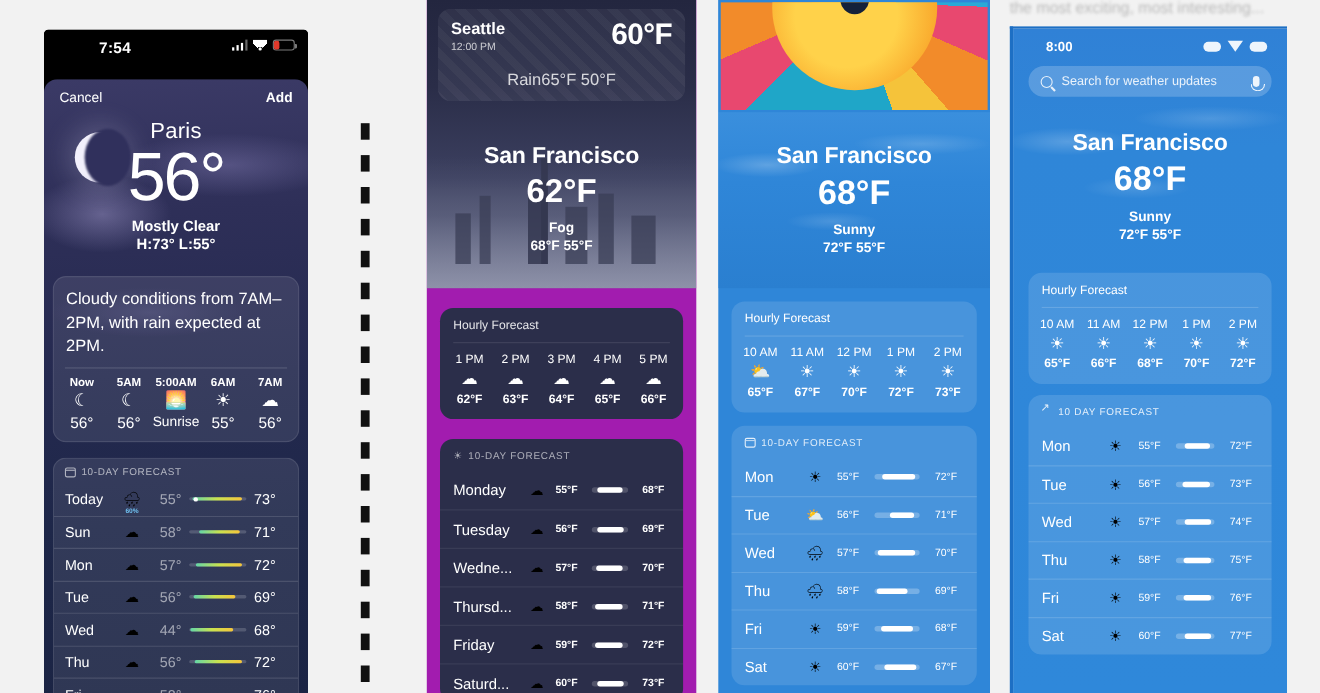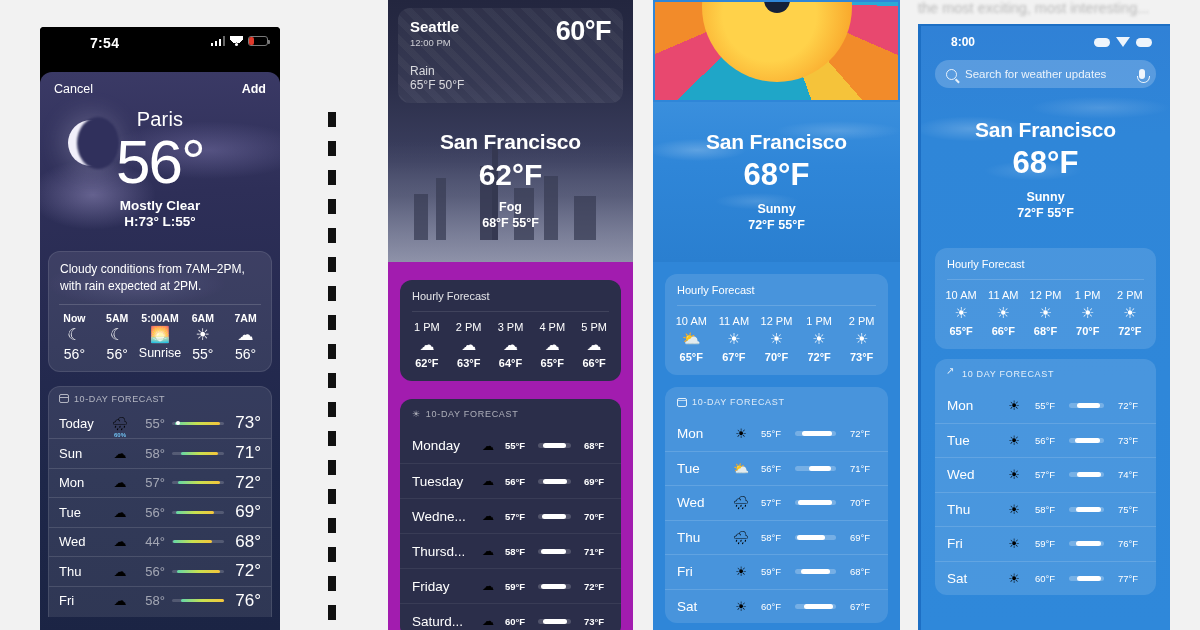--- a/index.html
+++ b/index.html
@@ -63,21 +63,21 @@
   .moon::after { content:""; position:absolute; right:-5px; top:-3px; width:42px; height:52px;
     border-radius:50%; background: #30305c; filter: blur(1px); }
   .p1-hero { text-align: center; color: #fff; margin-top: 12px; position: relative; z-index: 2; }
   .p1-city { font-size: 20px; font-weight: 400; letter-spacing: .2px; }
   .p1-temp { font-size: 62px; font-weight: 200; line-height: .95; margin-top: 2px; letter-spacing: -2px; }
   .p1-cond { font-size: 13.5px; font-weight: 600; margin-top: 6px; }
   .p1-hl { font-size: 13.5px; font-weight: 600; margin-top: 1px; }
 
   .p1-box { margin: 22px 8px 0; background: rgba(255,255,255,.09); border-radius: 12px;
     border: 1px solid rgba(255,255,255,.10); }
-  .p1-summary { padding: 9px 11px 8px; color: #fff; font-size: 12px; line-height: 1.45; }
+  .p1-summary { padding: 9px 11px 8px; color: #fff; font-size: 15px; line-height: 1.45; }
   .p1-sep { height: 1px; background: rgba(255,255,255,.16); margin: 0 10px; }
   .p1-hours { display: flex; justify-content: space-around; padding: 7px 4px 9px; }
   .p1-hour { text-align: center; color: #fff; flex: 1; }
   .p1-hour .hr { font-size: 10.5px; font-weight: 700; }
   .p1-hour .ic { font-size: 16px; line-height: 22px; height: 22px; }
   .p1-hour .tp { font-size: 14px; font-weight: 400; }
   .p1-hour .tp.sunrise { font-size: 12.5px; }
 
   .p1-ten { margin: 14px 8px 0; background: rgba(255,255,255,.09); border-radius: 12px 12px 0 0;
     border: 1px solid rgba(255,255,255,.10); border-bottom: none; padding-bottom: 2px; }
@@ -89,21 +89,21 @@
     border-top: 1px solid rgba(255,255,255,.13); }
   .p1-row:first-of-type { border-top: none; }
   .p1-row .day { color: #fff; font-size: 13px; width: 46px; font-weight: 400; }
   .p1-row .ico { width: 30px; text-align: center; font-size: 13px; position: relative; }
   .p1-row .ico .pc { position: absolute; left: 0; right: 0; bottom: -7px; font-size: 6px; color: #6fc0f0; font-weight: 700; }
   .p1-row .lo { color: rgba(255,255,255,.55); font-size: 13px; width: 30px; text-align: right; }
   .p1-row .bar { flex: 1; height: 3px; margin: 0 7px; background: rgba(255,255,255,.17); border-radius: 2px; position: relative; }
   .p1-row .bar i { position: absolute; height: 100%; border-radius: 2px;
     background: linear-gradient(90deg, #63d6a8, #c9e24f, #f5c53b); }
   .p1-row .bar .dot { position: absolute; width: 4px; height: 4px; border-radius: 50%; background: #fff; top: -0.5px; }
-  .p1-row .hi { color: #fff; font-size: 17px; width: 30px; text-align: right; font-weight: 400; }
+  .p1-row .hi { color: #fff; font-size: 13px; width: 30px; font-weight: 400; }
 
   
   #dashes { position: absolute; left: 328px; top: 112px; width: 8px; height: 512px; }
   #dashes i { display: block; width: 8px; height: 15px; background: #111; margin-bottom: 14px; }
 
   
   #panel2 { left: 388px; top: 0; width: 245px; height: 630px; background: #a21caf; }
   #p2-hero { position: relative; height: 262px; overflow: hidden;
     background:
       linear-gradient(180deg, #23263f 0%, #2a2d48 30%, #3c4060 62%, #5f6483 82%, #7d819c 100%);
@@ -118,21 +118,21 @@
     padding: 10px 12px 11px;
     background-color: rgba(255,255,255,.055);
     background-image:
       repeating-linear-gradient(45deg, rgba(255,255,255,.035) 0 7px, transparent 7px 14px);
     color: #fff;
   }
   .p2-widget .r1 { display: flex; justify-content: space-between; align-items: flex-start; }
   .p2-widget .city { font-size: 15px; font-weight: bold; }
   .p2-widget .time { font-size: 9.5px; color: rgba(255,255,255,.75); margin-top: 2px; }
   .p2-widget .big { font-size: 27px; font-weight: bold; line-height: 1; letter-spacing: -.5px; }
-  .p2-widget .r2 { display: flex; justify-content: center; margin-top: 16px; font-size: 12px; color: rgba(255,255,255,.8); flex-direction: column; }
+  .p2-widget .r2 { display: flex; justify-content: center; margin-top: 16px; font-size: 15px; color: rgba(255,255,255,.8); }
   .p2-main { position: absolute; left: 0; right: 0; top: 130px; text-align: center; color: #fff; }
   .p2-main .city { font-size: 21px; font-weight: bold; letter-spacing: -.2px; }
   .p2-main .temp { font-size: 30px; font-weight: bold; margin-top: 4px; }
   .p2-main .cond { font-size: 12.5px; font-weight: bold; margin-top: 8px; }
   .p2-main .hl { font-size: 12.5px; font-weight: bold; margin-top: 2px; }
 
   .p2-card { margin: 18px 12px 0; background: #2b2e4a; border-radius: 12px; }
   .p2-card-hd { font-size: 11px; color: rgba(255,255,255,.88); padding: 10px 12px 9px; }
   .p2-card-hd.small { font-size: 9px; letter-spacing: .7px; color: rgba(255,255,255,.6); display: flex; align-items: center; gap: 5px; }
   .p2-line { height: 1px; background: rgba(255,255,255,.10); margin: 0 12px; }

